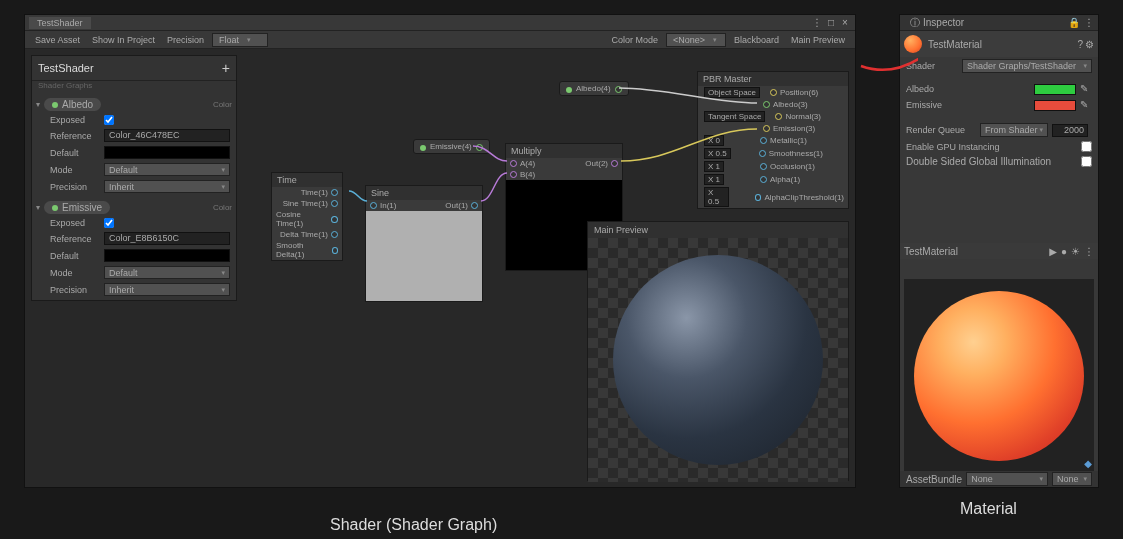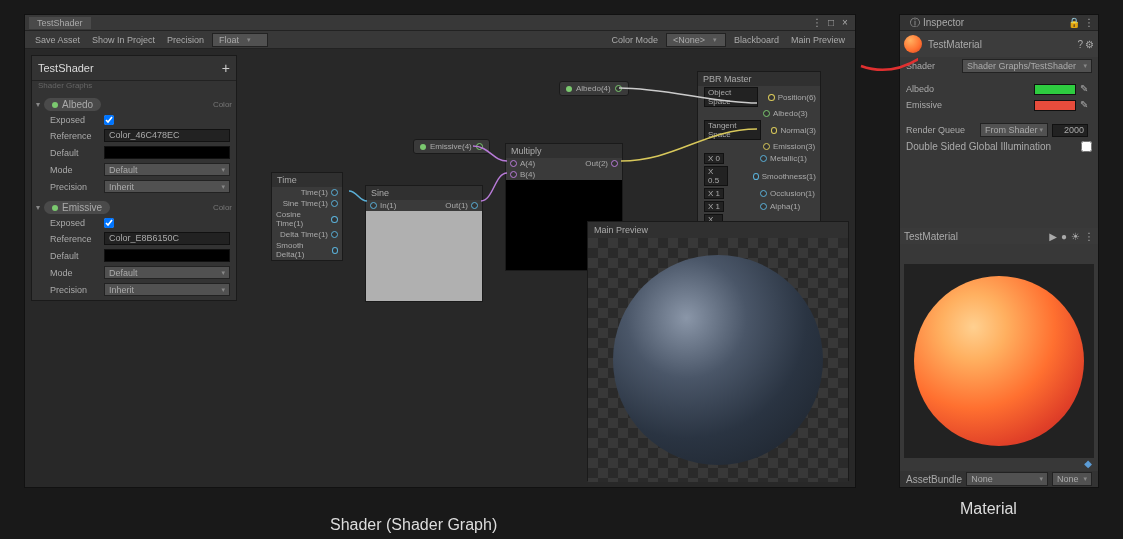--- a/index.html
+++ b/index.html
@@ -37,21 +37,21 @@
 .node-row{display:flex;align-items:center;padding:1px 4px;gap:3px;position:relative}
 .port{width:7px;height:7px;border-radius:50%;border:1px solid #888;background:#333}
 .port.green{border-color:#7bc96f}
 .port.blue{border-color:#5bb0d8}
 .port.yellow{border-color:#d8c85b}
 .port.purple{border-color:#b87bd8}
 .node-label{font-size:8px}
 .node-right{margin-left:auto;display:flex;align-items:center;gap:3px}
 .node-preview{width:100%;background:#000}
 .node-num{background:#222;padding:0 3px;font-size:8px;margin-left:2px;border:1px solid #111}
-.prop-node{position:absolute;background:#3a3a3a;border:1px solid #1a1a1a;border-radius:3px;padding:2px 6px;display:flex;align-items:center;gap:4px}
+.prop-node{position:absolute;background:#3a3a3a;border:1px solid #1a1a1a;border-radius:3px;padding:2px 6px;display:flex;align-items:flex-end;gap:4px}
 .main-preview{position:absolute;right:6px;top:206px;width:262px;height:260px;background:#333;border:1px solid #1a1a1a}
 .mp-header{background:#303030;padding:3px 6px;font-size:9px}
 .mp-canvas{width:100%;height:244px;background-image:repeating-conic-gradient(#2a2a2a 0 25%,#383838 0 50%);background-size:20px 20px;position:relative}
 .sphere{position:absolute;left:50%;top:50%;transform:translate(-50%,-50%);width:210px;height:210px;border-radius:50%;background:radial-gradient(circle at 35% 30%,#8a96a8 0%,#4a5668 30%,#2a3442 60%,#1a2028 100%)}
 .inspector{position:absolute;right:24px;top:14px;width:200px;height:474px;background:#383838;border:1px solid #111}
 .insp-titlebar{height:16px;background:#333;display:flex;align-items:center;padding:0 4px;border-bottom:1px solid #222}
 .insp-tab{padding:1px 6px;font-size:9px;display:flex;align-items:center;gap:3px}
 .insp-header{padding:4px;display:flex;align-items:center;gap:6px;background:#3c3c3c}
 .mat-icon{width:18px;height:18px;border-radius:50%;background:radial-gradient(circle at 35% 30%,#ffb060 0%,#ff7030 60%,#d04020 100%)}
 .insp-row{display:flex;align-items:center;padding:2px 6px;gap:4px}
@@ -235,21 +235,21 @@
     <span class="bb-dot"></span>
       <span class="node-label">Albedo(4)</span>
       <div class="port green"></div>
   </div>
   <div class="prop-node" style="left:388px;top:124px">
     <span class="bb-dot"></span>
       <span class="node-label">Emissive(4)</span>
       <div class="port green"></div>
   </div>
 
-  <div class="node" style="left:672px;top:56px;width:124px">
+  <div class="node" style="left:672px;top:56px;width:152px">
     <div class="node-header">PBR Master</div>
     <div class="node-row">
         <span class="node-num">Object Space</span>
         <div style="width:4px"></div>
         <div class="port yellow"></div>
         <span class="node-label">Position(6)</span>
       </div>
     <div class="node-row">
         <div style="width:58px"></div>
         <div class="port green"></div>
@@ -348,20 +348,24 @@
       <span class="insp-label">Emissive</span>
       <div style="flex:1"></div>
       <div class="color-sw red"></div>
       <span class="eyedrop">✎</span>
     </div>
   <div style="height:8px"></div>
   <div class="insp-row">
       <span class="insp-label" style="width:70px">Render Queue</span>
       <div class="insp-dd" style="flex:0 0 68px">From Shader</div>
       <div class="insp-num">2000</div>
+    </div>
+  <div class="insp-row">
+      <span style="flex:1;font-size:9px">Enable GPU Instancing</span>
+      <input type="checkbox" class="insp-check" style="">
     </div>
   <div class="insp-row">
       <span style="flex:1;font-size:10px">Double Sided Global Illumination</span>
       <input type="checkbox" class="insp-check" style="">
     </div>
 
   <div style="height:90px"></div>
   <div class="mat-prev-header" style="position:relative">
     <span>TestMaterial</span>
     <div class="icons">

